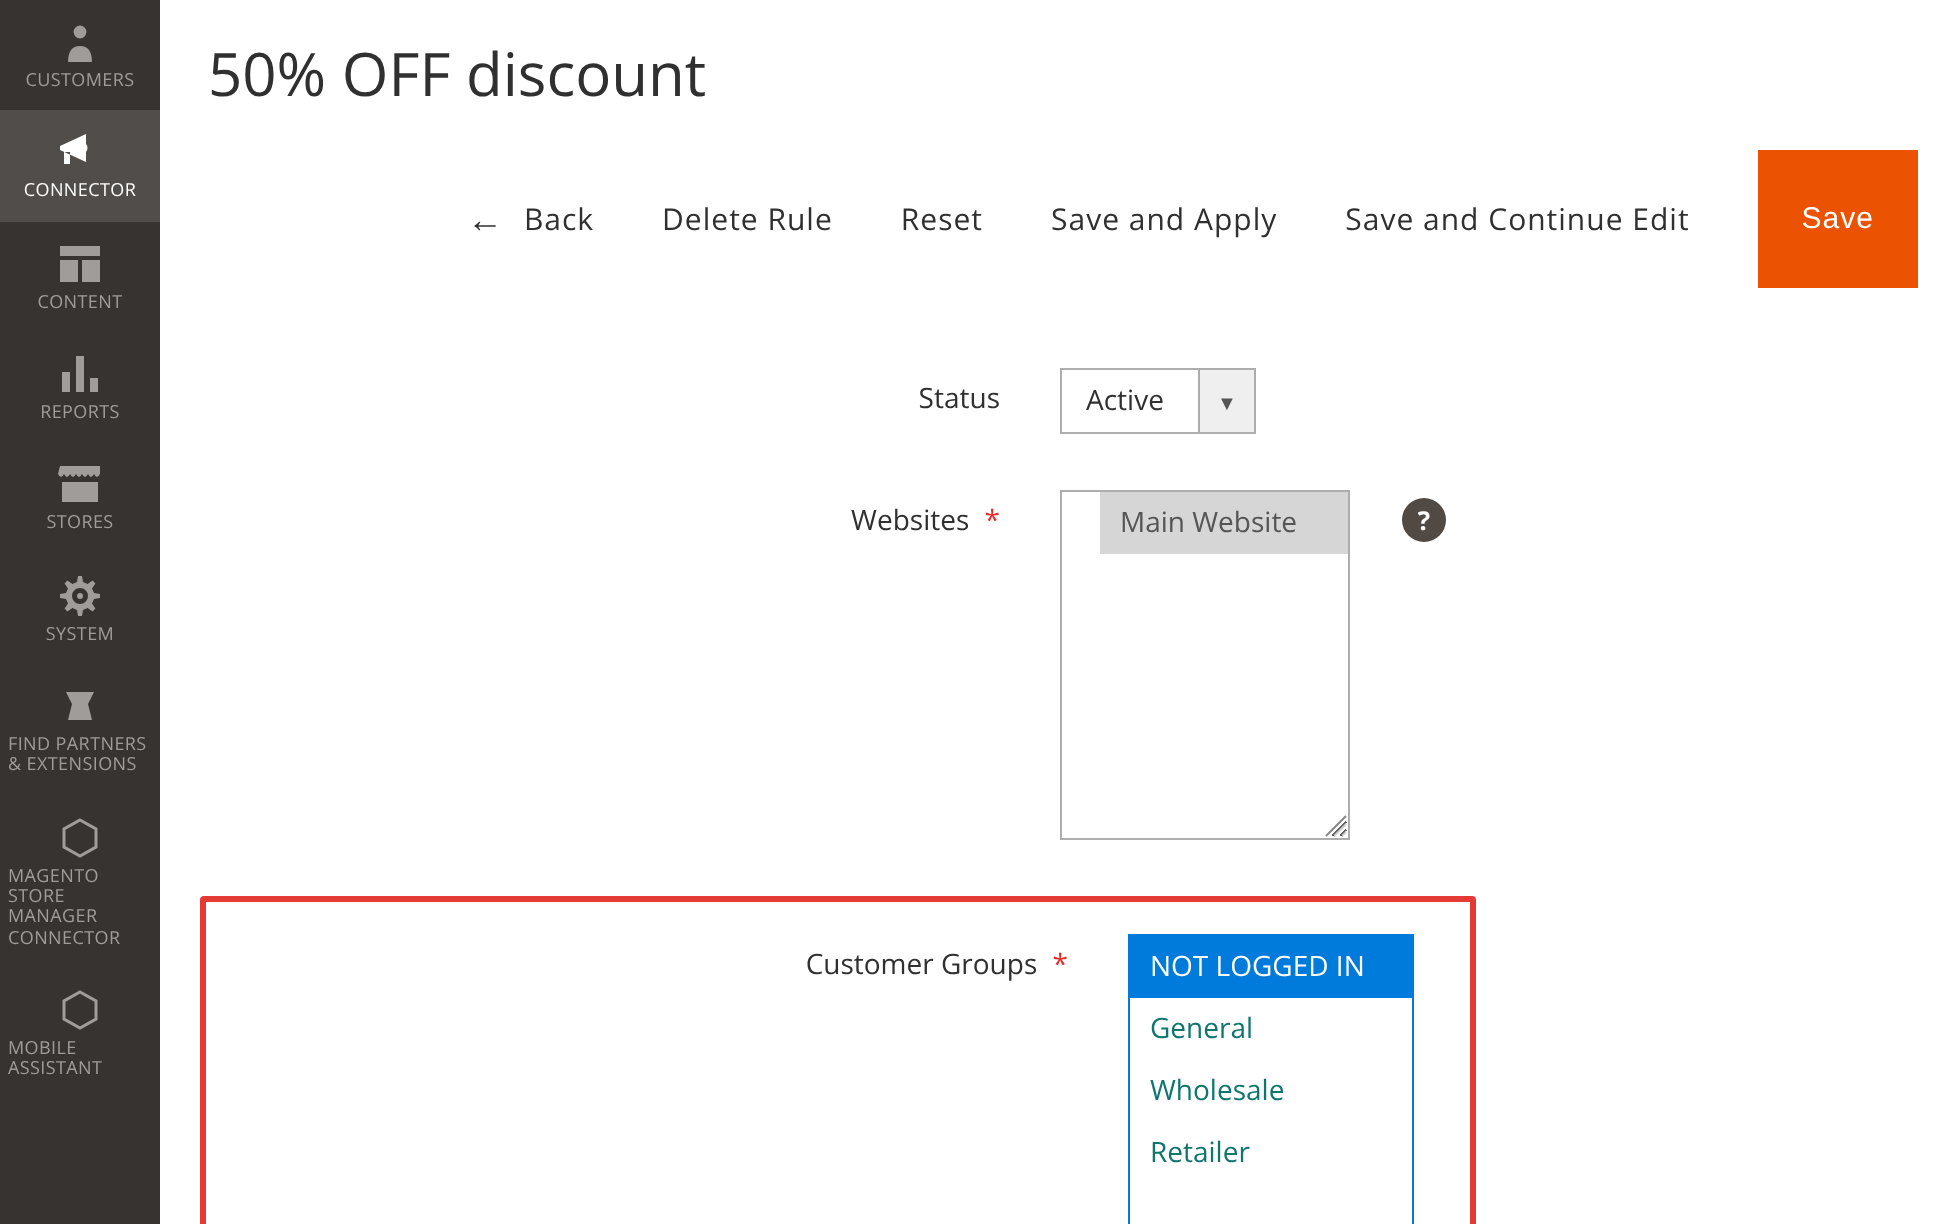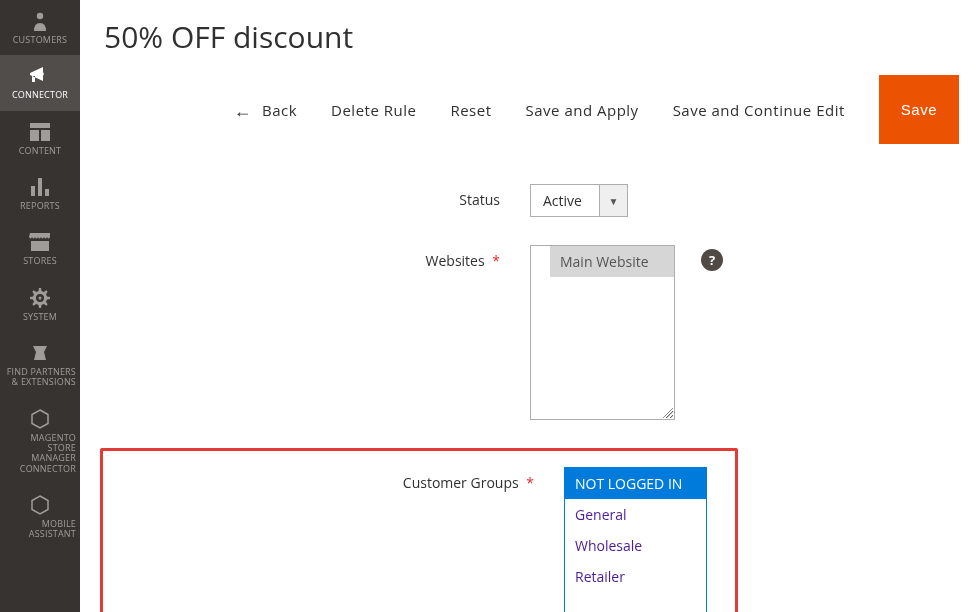--- a/index.html
+++ b/index.html
@@ -31,21 +31,21 @@
     }
 
     .sidebar-item {
       display: flex;
       flex-direction: column;
       align-items: center;
       justify-content: center;
       padding: 10px 4px;
       cursor: pointer;
       color: #a09c99;
-      text-align: right;
+      text-align: left;
       min-height: 55px;
     }
 
     .sidebar-item.active {
       background: #514d4a;
       color: #fff;
     }
 
     .sidebar-item .icon {
       font-size: 18px;
@@ -191,21 +191,21 @@
 
     .multiselect.blue {
       border: 1px solid #007bdb;
       width: 143px;
       height: 167px;
     }
 
     .multiselect .option {
       padding: 6px 10px;
       font-size: 14px;
-      color: #4c1d95;
+      color: #0f766e;
       cursor: pointer;
     }
 
     .multiselect .option.selected-gray {
       background: #d6d6d6;
       color: #555;
       margin-left: 19px;
     }
 
     .multiselect .option.selected-blue {

